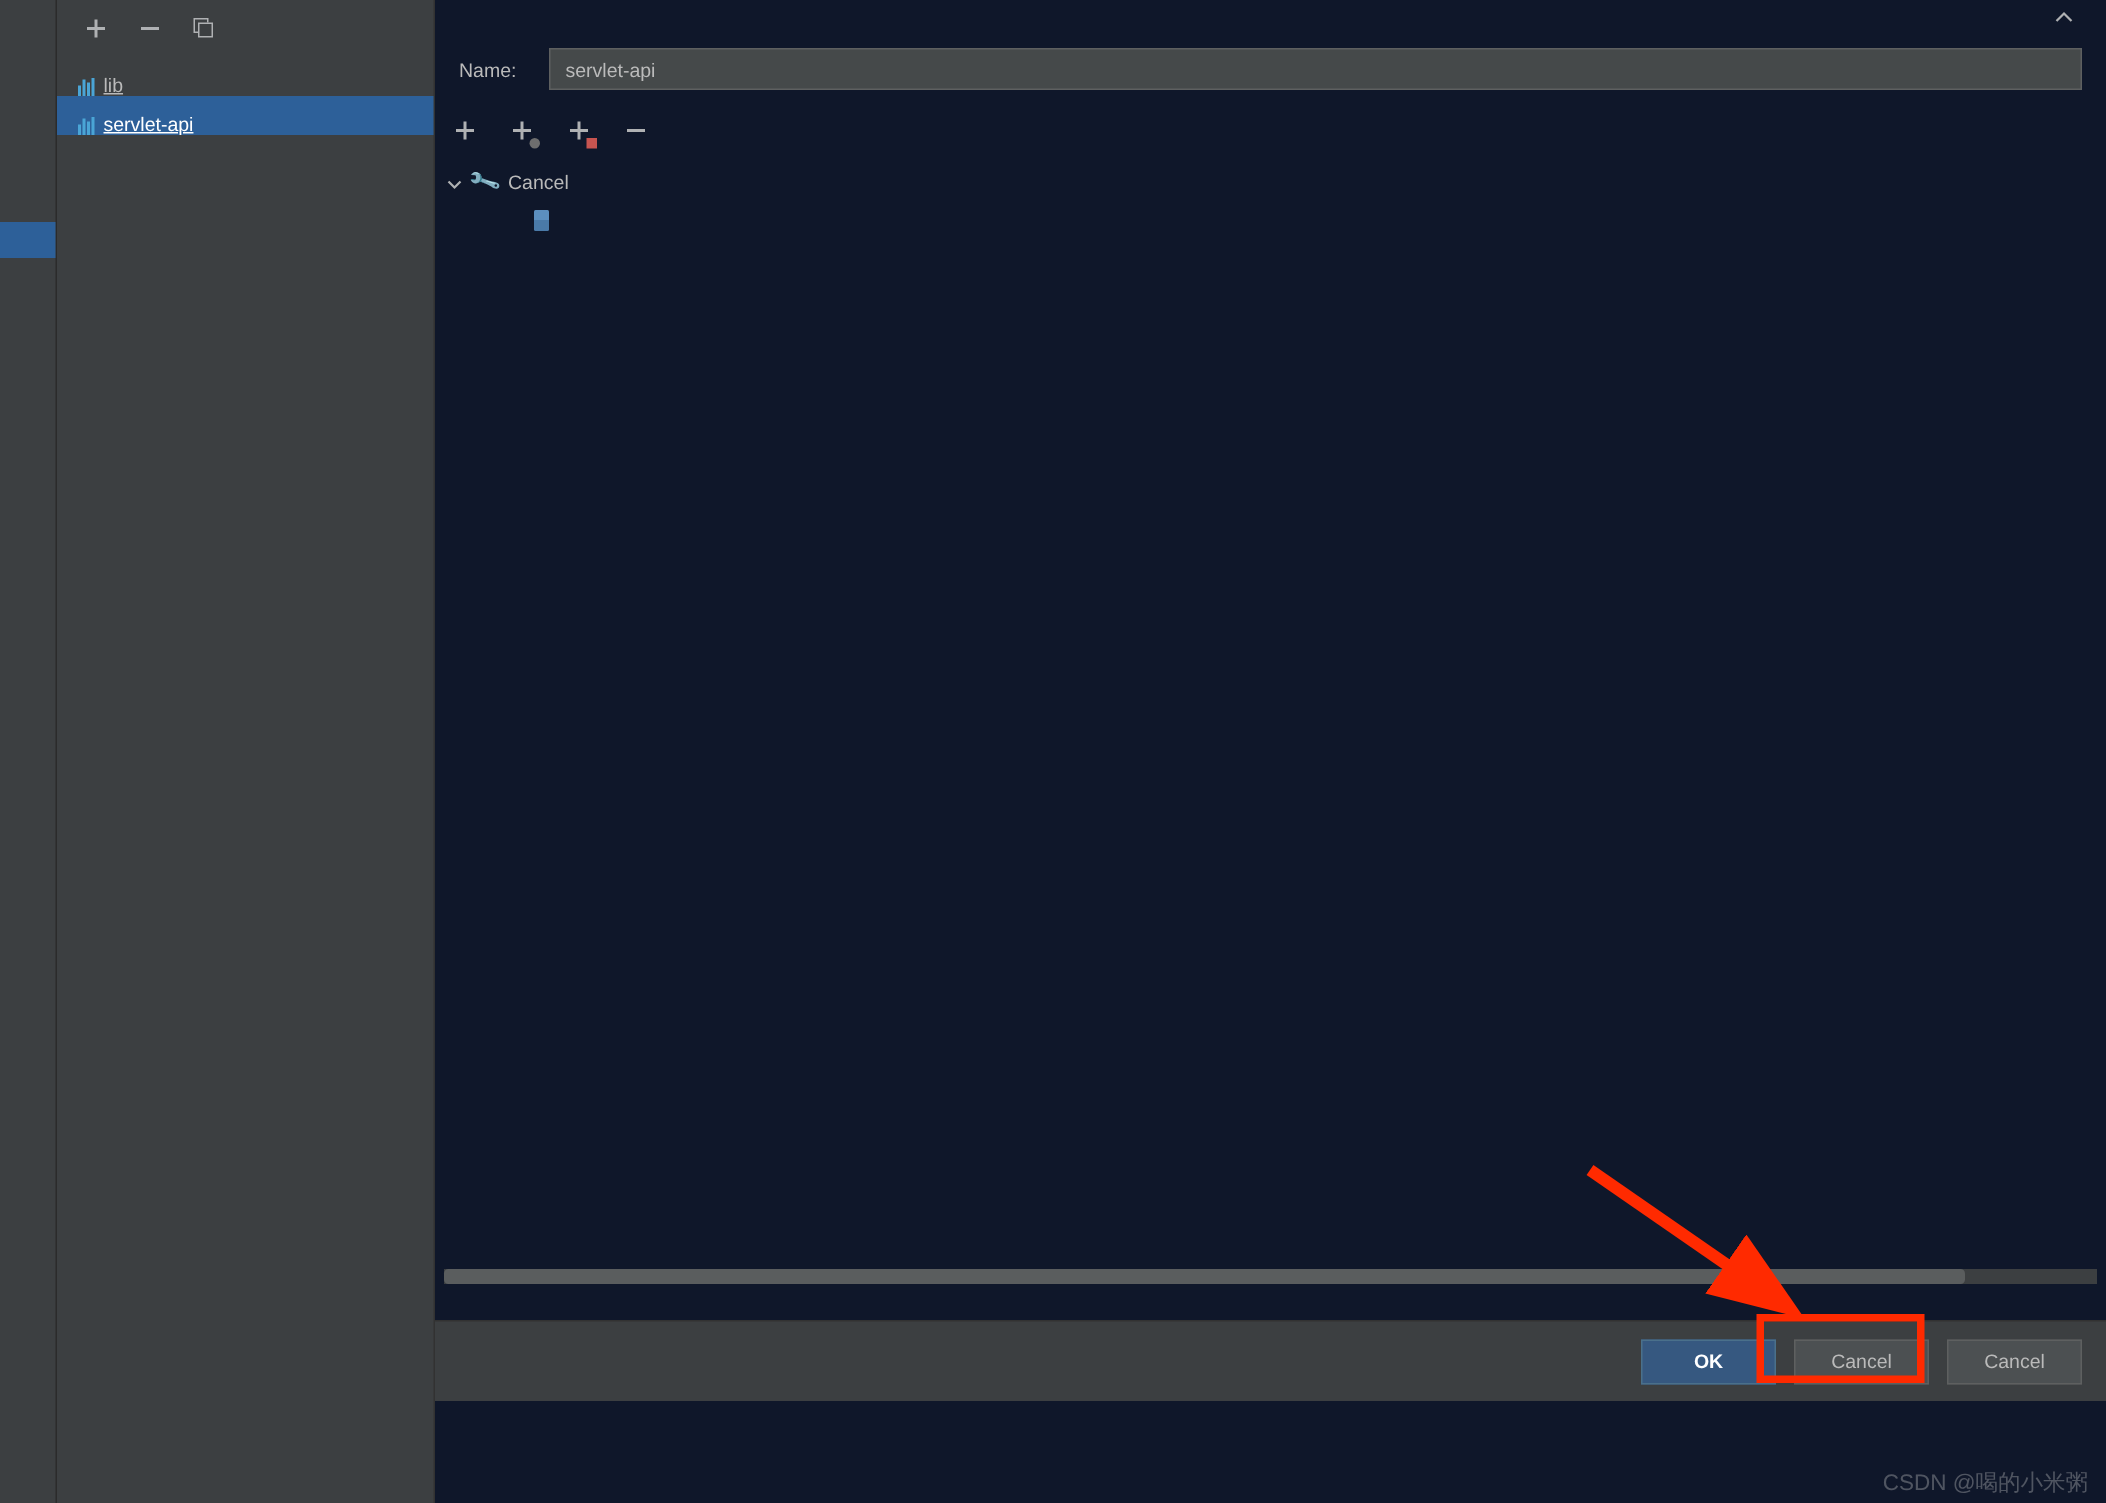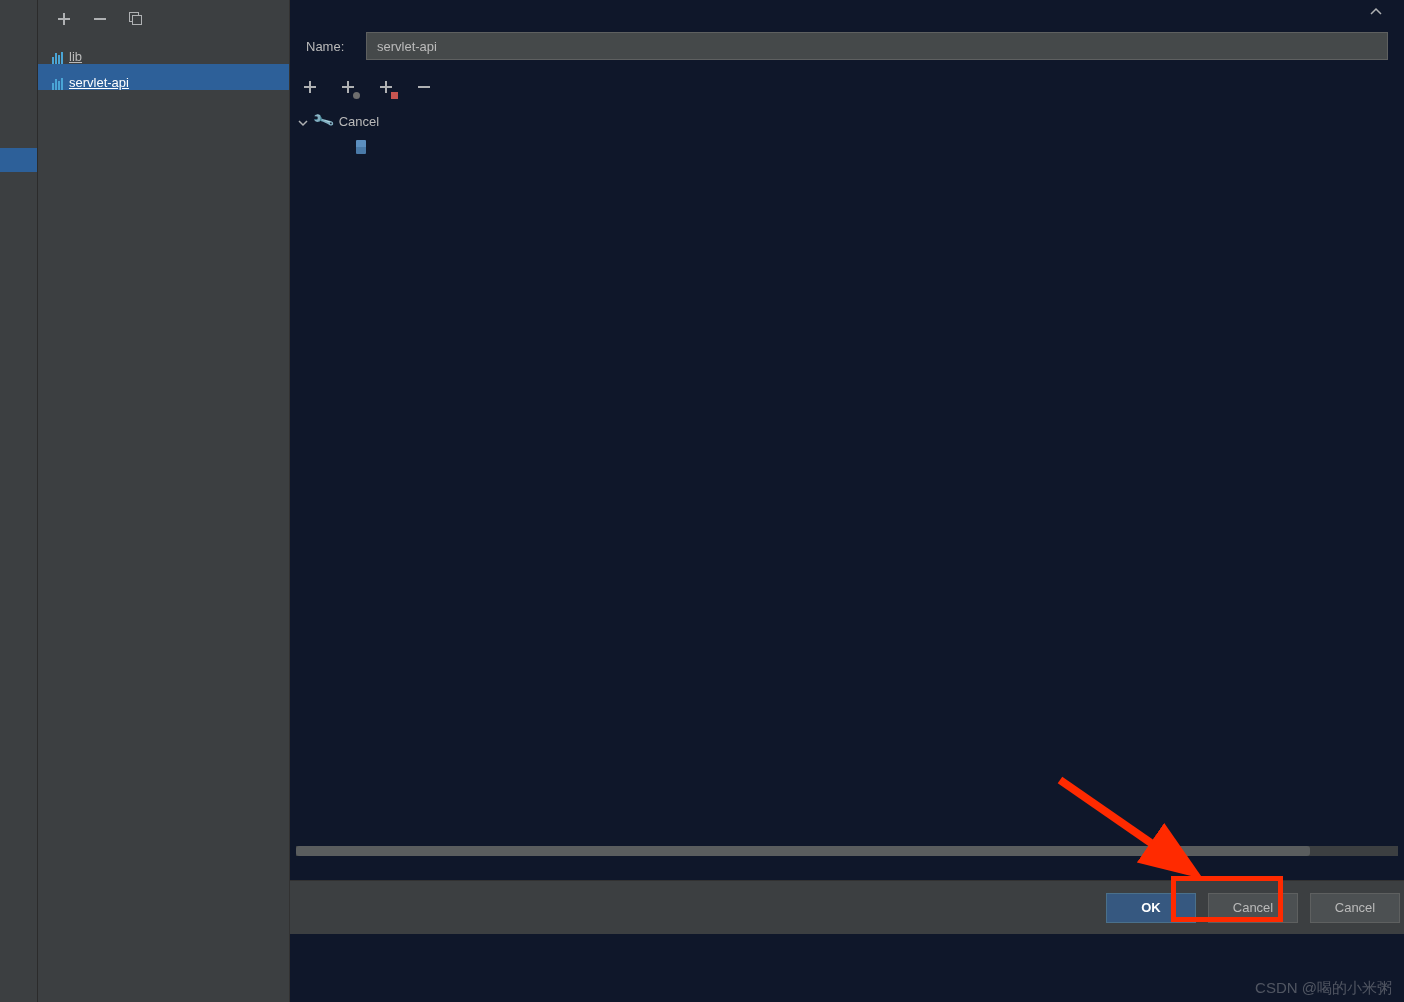--- a/index.html
+++ b/index.html
@@ -111,21 +111,21 @@
       background: #5a5d5e;
       border-radius: 3px;
     }
     .bottom-area { height: 142px; }
     .footer {
       height: 54px;
       display: flex;
       justify-content: flex-end;
       align-items: center;
       gap: 12px;
-      padding-right: 4px;
+      padding-right: 16px;
       border-top: 1px solid #323232;
       background: #3c3f41;
       margin-top: 20px;
     }
     .btn {
       min-width: 90px;
       height: 30px;
       padding: 0 16px;
       background: #4c5052;
       border: 1px solid #5e6060;

